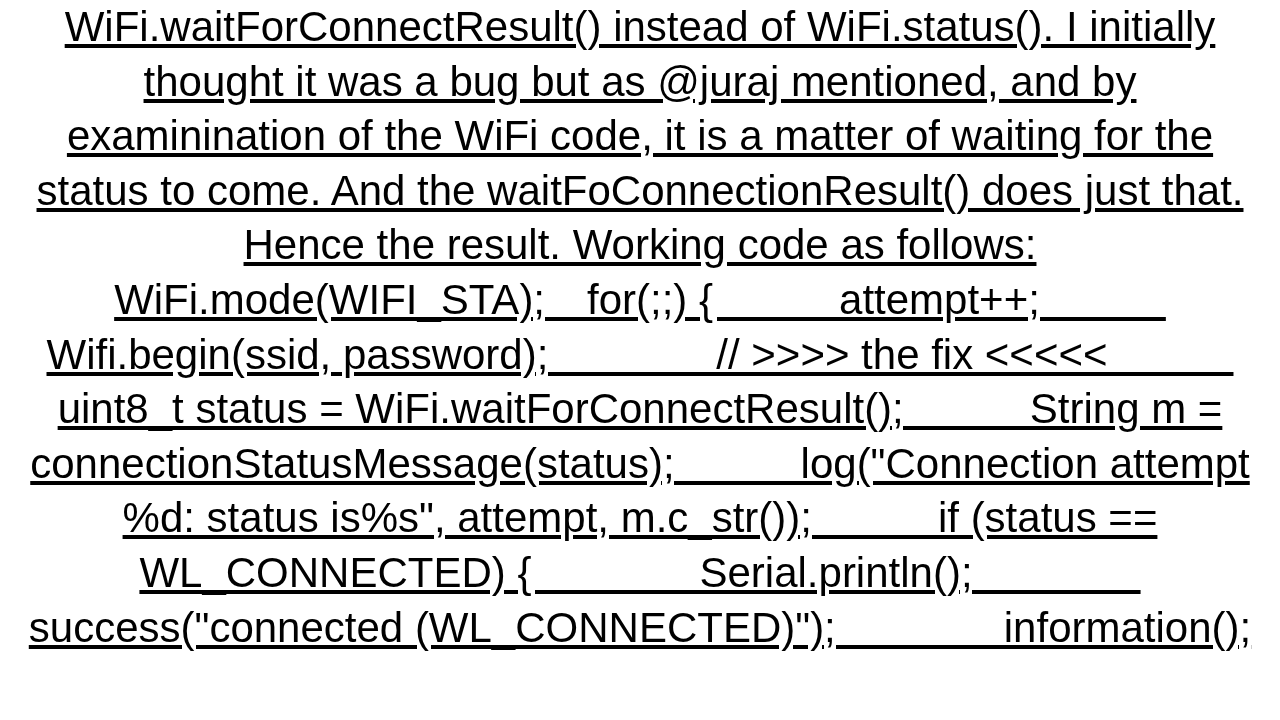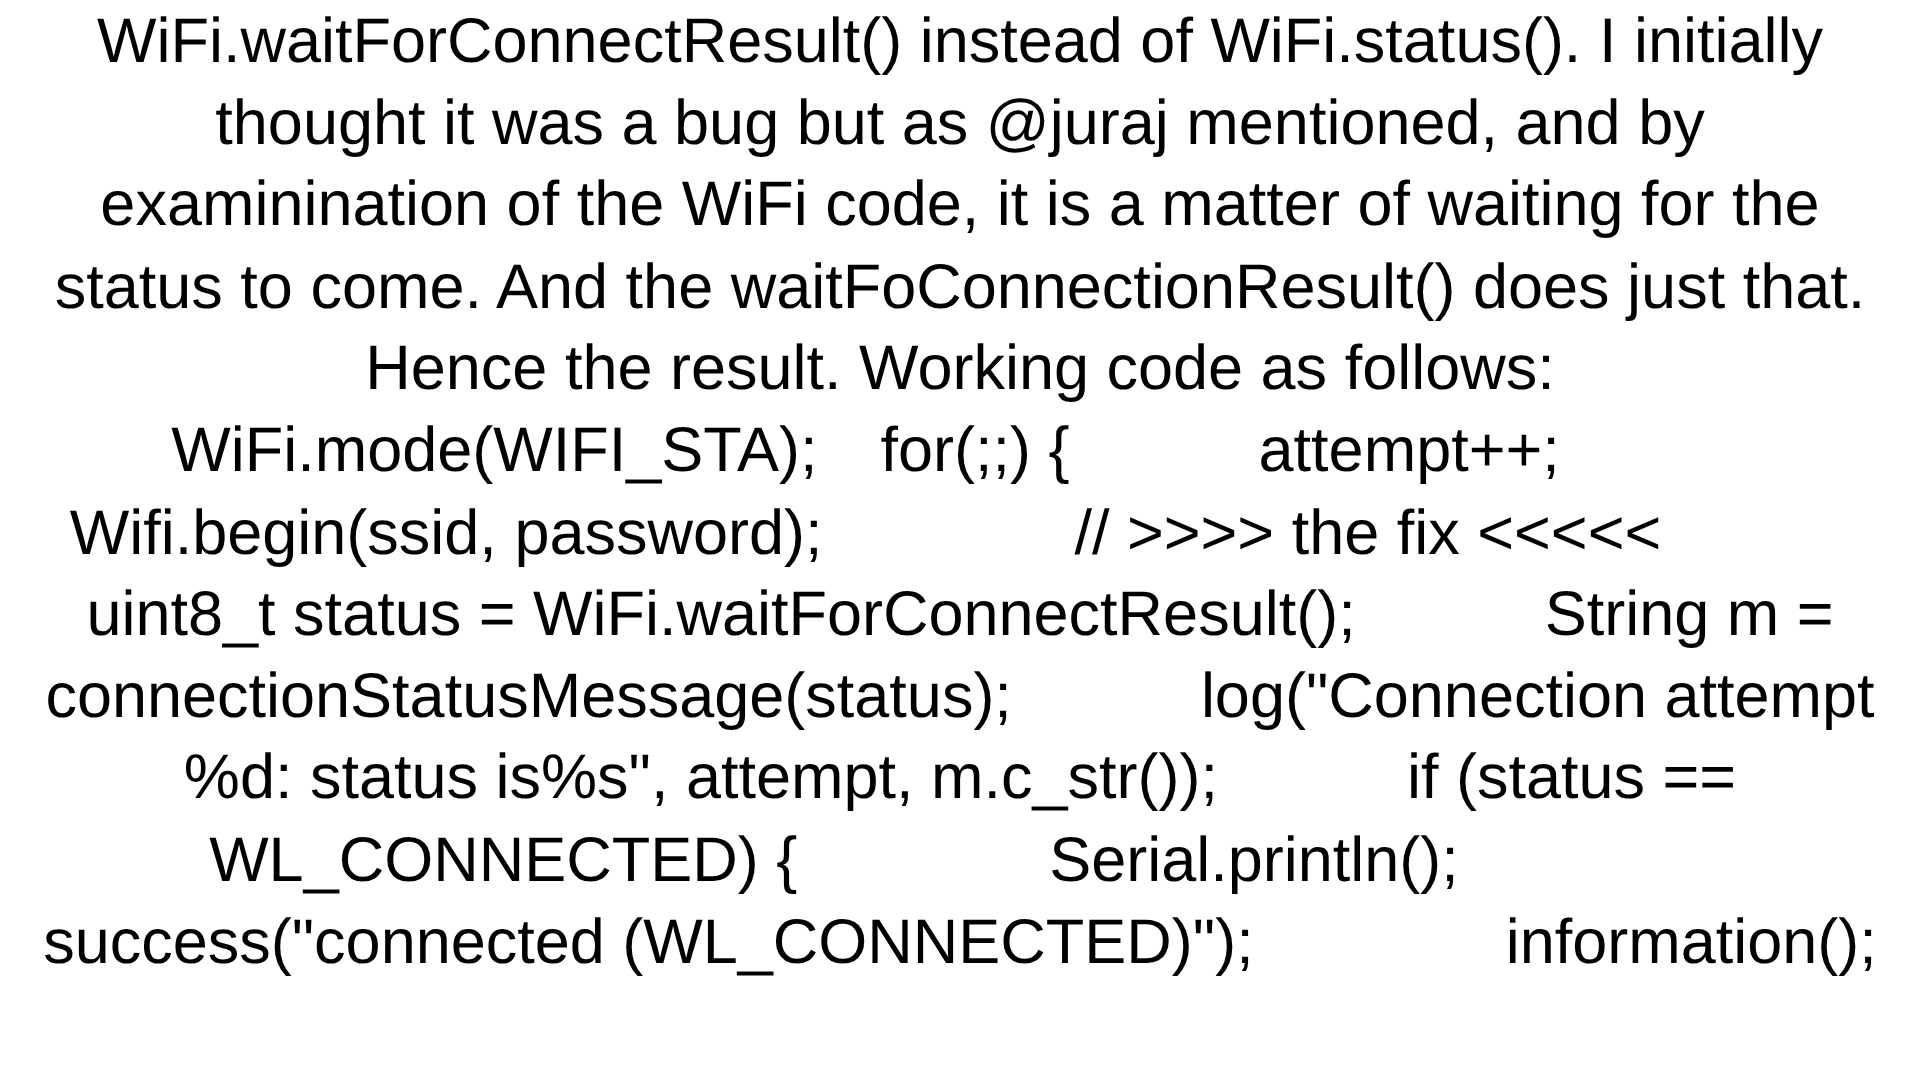--- a/index.html
+++ b/index.html
@@ -20,20 +20,21 @@
     flex-direction: column;
     justify-content: flex-start;
     padding: 0 20px;
     box-sizing: border-box;
   }
   .content {
     width: 100%;
   }
   p {
     margin: 0;
+    text-decoration: underline;
   }
 </style>
 </head>
 <body>
 
 <div class="content">
   <p>WiFi.waitForConnectResult() instead of WiFi.status(). I initially thought it was a bug but as @juraj mentioned, and by examinination of the WiFi code, it is a matter of waiting for the status to come. And the waitFoConnectionResult() does just that. Hence the result. Working code as follows: WiFi.mode(WIFI_STA); for(;;) {   attempt++;   Wifi.begin(ssid, password);    // &gt;&gt;&gt;&gt; the fix &lt;&lt;&lt;&lt;&lt;   uint8_t status = WiFi.waitForConnectResult();   String m = connectionStatusMessage(status);   log("Connection attempt %d: status is%s", attempt, m.c_str());   if (status == WL_CONNECTED) {    Serial.println();    success("connected (WL_CONNECTED)");    information();</p>
 </div>
 
 </body></html>

